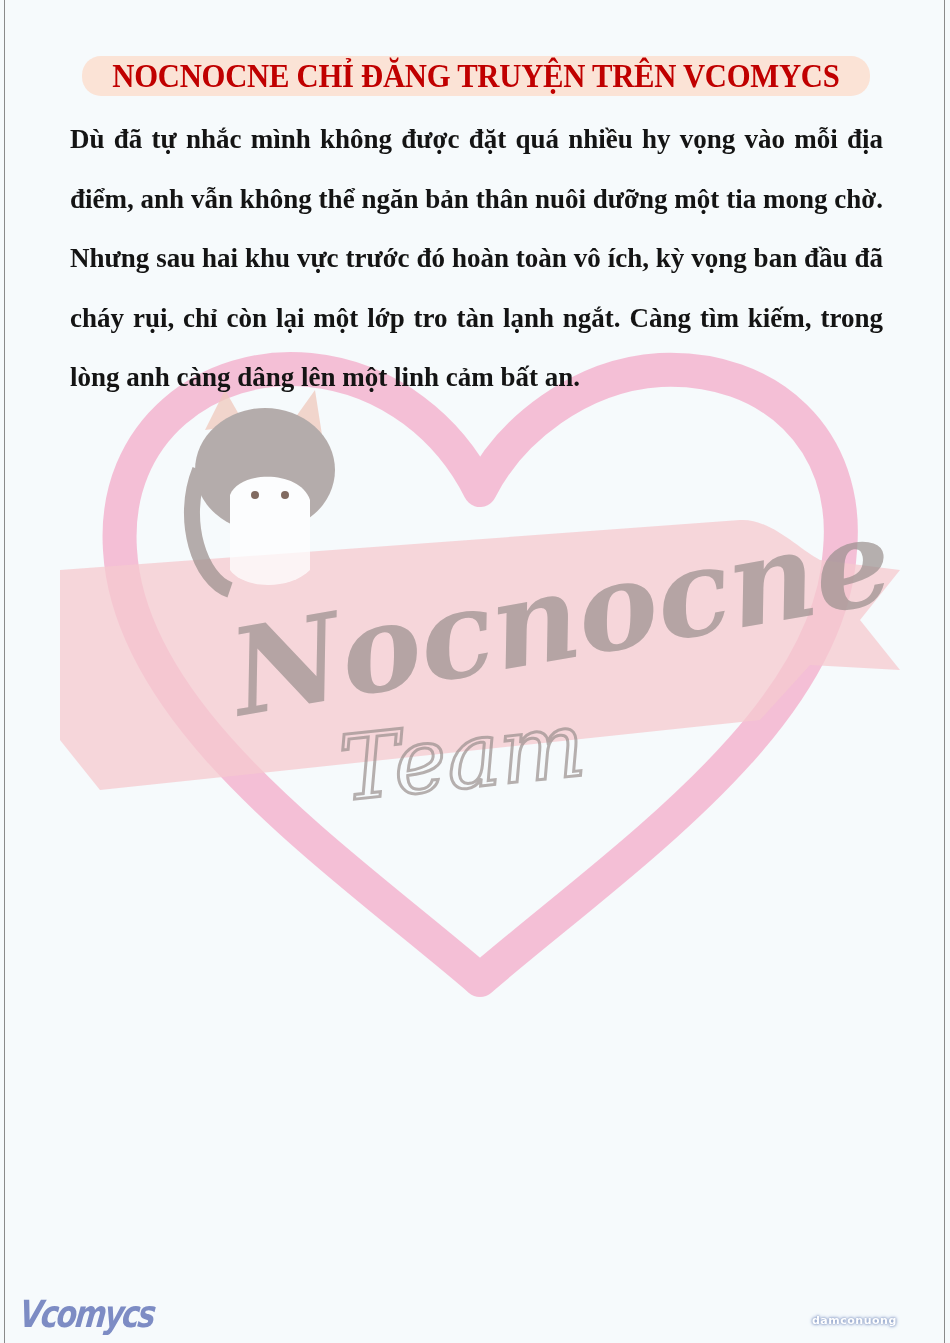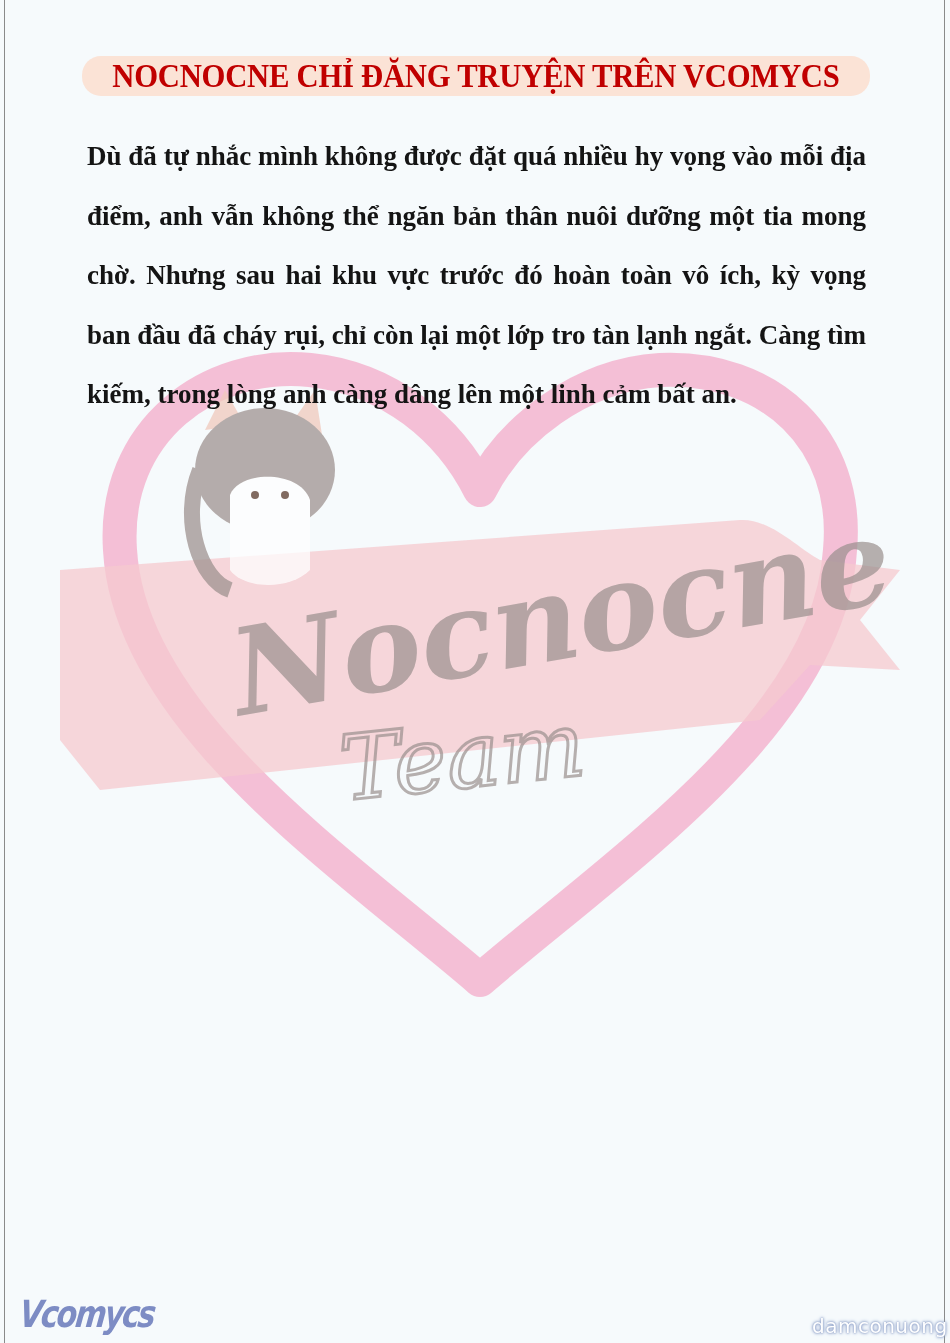--- a/index.html
+++ b/index.html
@@ -20,37 +20,38 @@
     display: flex; align-items: center; justify-content: center; border-radius: 19px;
   }
   .title-text {
     color: #c00000; font-weight: bold; font-size: 33px; letter-spacing: -0.3px;
     font-family: "Liberation Serif", serif; white-space: nowrap;
     transform: scaleX(0.93);
   }
 
   .content { position: absolute; left: 70px; top: 110px; width: 813px; }
   .para {
-    margin: 17px; color: #141414; font-weight: bold; font-size: 27px;
+    margin: 0; color: #141414; font-weight: bold; font-size: 27px;
     line-height: 59.5px; text-align: justify; text-align-last: left;
     font-family: "Liberation Serif", serif;
   }
   .para + .para { margin-top: 15px; }
 
   .logo-vcomycs {
     position: absolute; left: 20px; top: 1296px;
     font-family: "DejaVu Sans", sans-serif; font-style: italic; font-weight: bold;
     font-size: 30px; color: #7d8cc4; letter-spacing: -2px;
     transform: scaleY(1.25) skewX(-8deg);
   }
   .watermark-site {
     position: absolute; left: 812px; top: 1314px;
-    font-family: "DejaVu Sans", sans-serif; font-size: 20px; color: #ffffff;
+    font-family: "DejaVu Sans", sans-serif; font-size: 11px; color: #ffffff;
     text-shadow: 0 0 2px #8da0c8, 0 0 3px #8da0c8, 0 0 4px #a9b8d8;
     letter-spacing: 0.5px;
+    font-weight: bold;
   }
 </style>
 </head>
 <body>
 
 <div class="page-border-left"></div>
 <div class="page-border-right"></div>
 
 <svg class="watermark" viewBox="0 0 900 700" xmlns="http://www.w3.org/2000/svg">
 

